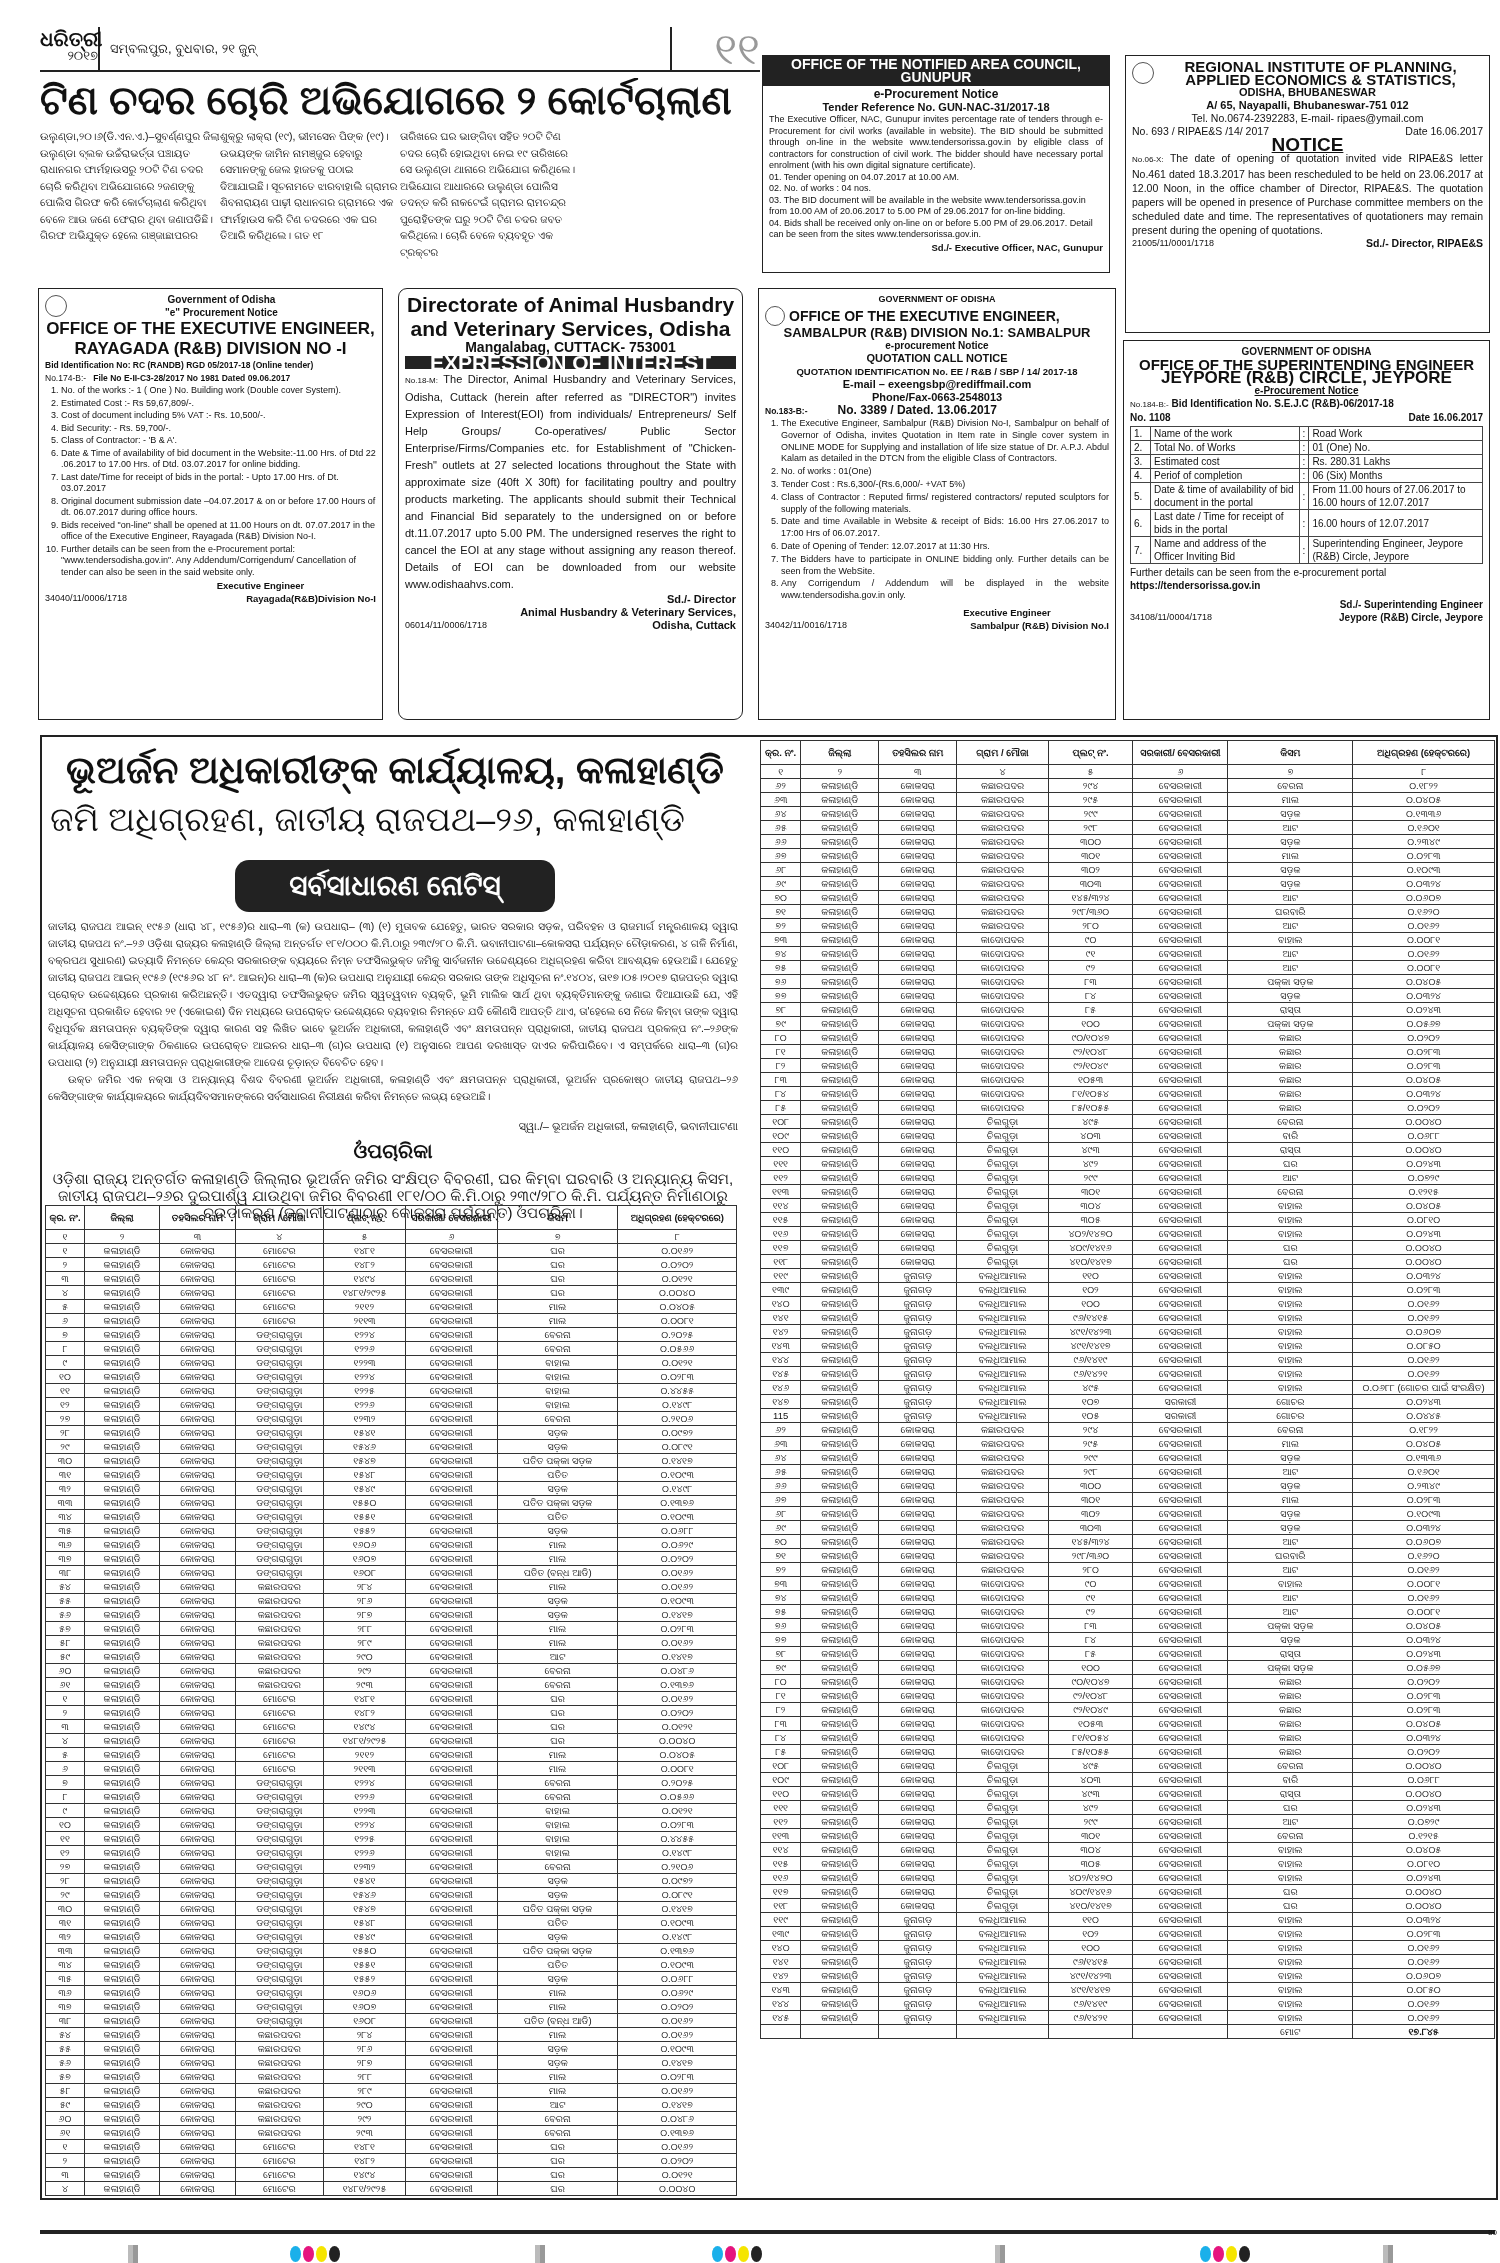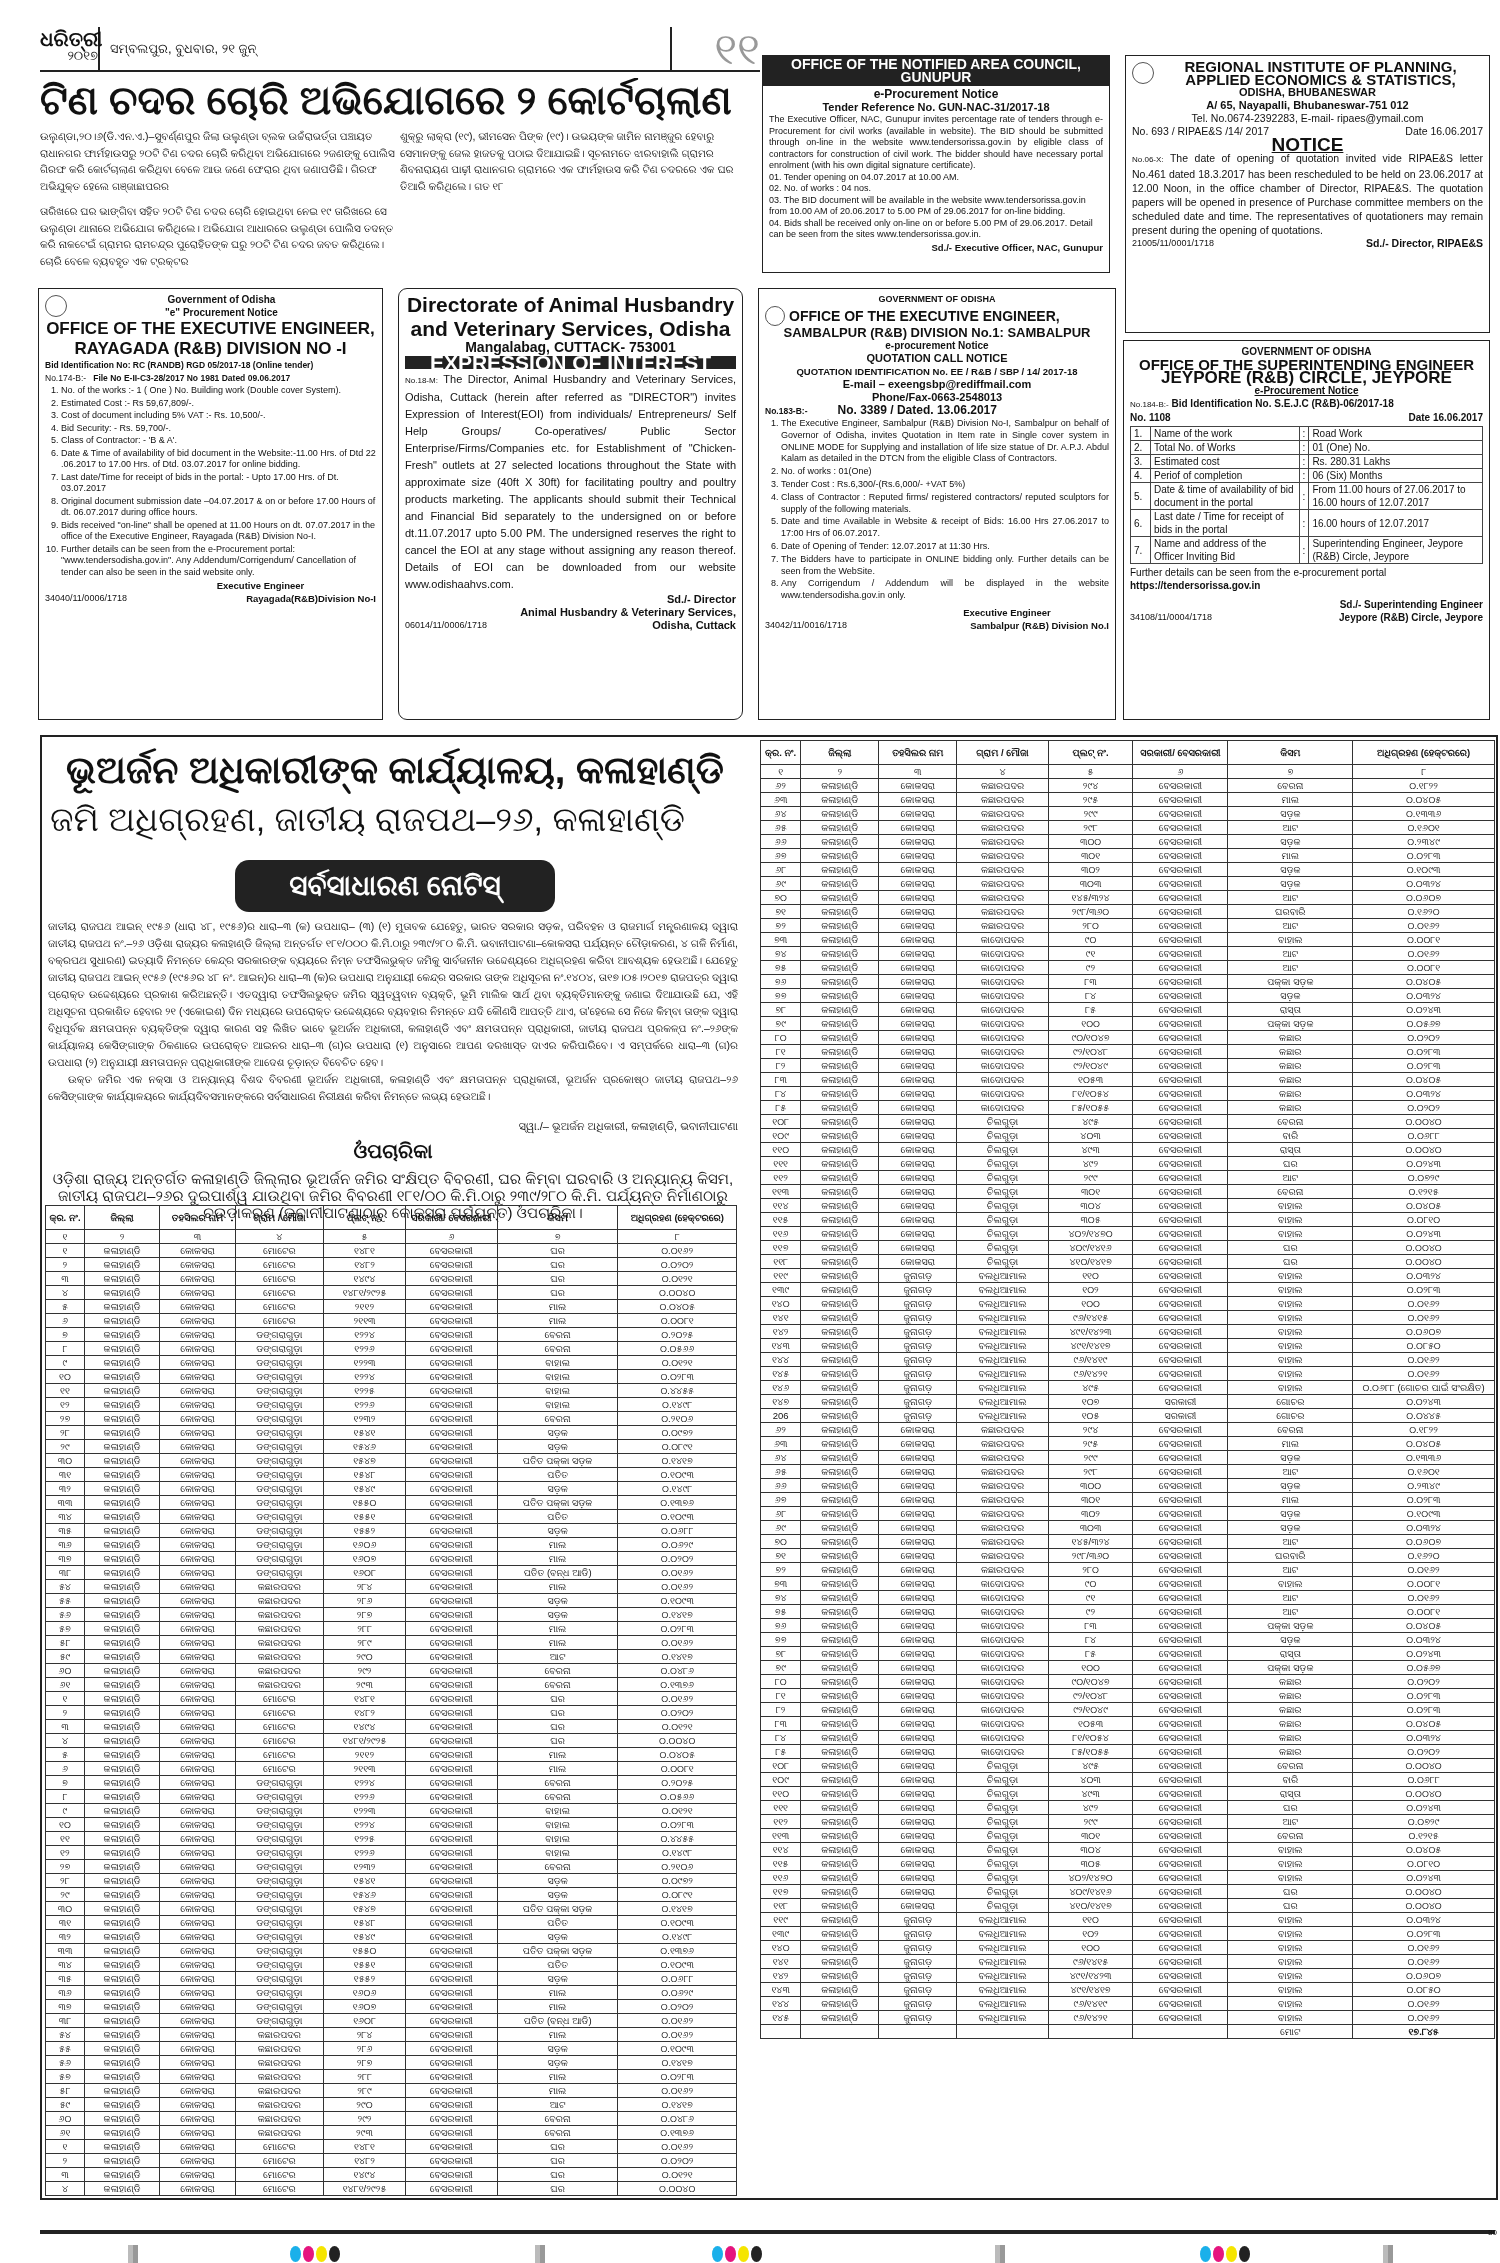--- a/index.html
+++ b/index.html
@@ -4,21 +4,21 @@
 <style>
 *{box-sizing:border-box;margin:0;padding:0}
 body{width:1500px;height:2263px;background:#fff;font-family:"Liberation Sans","DejaVu Sans",sans-serif;color:#111;position:relative;overflow:hidden}
 .abs{position:absolute}
 .masthead{left:40px;top:28px;width:720px;height:44px;border-bottom:2px solid #222;display:flex;align-items:center}
 .mh-logo{width:60px;font-size:20px;font-weight:bold;line-height:1;text-align:right;border-right:2px solid #222;height:44px;padding-top:2px}
 .mh-logo .yr{font-size:13px;font-weight:normal}
 .mh-date{flex:1;font-size:13px;padding-left:10px}
 .mh-page{width:90px;font-size:44px;color:#999;text-align:right;border-left:2px solid #222;height:44px;line-height:44px}
 .headline{left:40px;top:78px;width:720px;font-size:40px;font-weight:bold;white-space:nowrap;overflow:hidden}
-.news{left:40px;top:128px;width:720px;display:grid;grid-template-columns:repeat(2,1fr);font-size:10.5px;line-height:16.5px;height:150px;overflow:hidden}
+.news{left:40px;top:128px;width:720px;display:grid;grid-template-columns:repeat(4,1fr);font-size:10.5px;line-height:16.5px;height:150px;overflow:hidden}
 .box{border:1.5px solid #222;padding:4px 6px;font-size:10px;line-height:13px;overflow:hidden}
 .box .b{font-weight:bold}
 .box .c{text-align:center}
 .dark{background:#222;color:#fff;text-align:center;font-weight:bold}
 .big{font-size:17px;font-weight:bold;text-align:center;line-height:20px;font-family:"Liberation Sans",sans-serif}
 .big2{font-size:21px;font-weight:bold;text-align:center;line-height:24px}
 ol.items{padding-left:16px}
 ol.items li{margin-bottom:1px}
 .sig{text-align:right;font-weight:bold}
 .code{font-size:9px}
@@ -1432,21 +1432,21 @@
           <td>୧୪୭</td>
           <td>କଳାହାଣ୍ଡି</td>
           <td>ଜୁନାଗଡ଼</td>
           <td>ବଲଧିଆମାଲ</td>
           <td>୧୦୭</td>
           <td>ସରକାରୀ</td>
           <td>ଗୋଚର</td>
           <td>୦.୦୨୪୩</td>
         </tr>
         <tr>
-          <td>206</td>
+          <td>115</td>
           <td>କଳାହାଣ୍ଡି</td>
           <td>ଜୁନାଗଡ଼</td>
           <td>ବଲଧିଆମାଲ</td>
           <td>୧୦୫</td>
           <td>ସରକାରୀ</td>
           <td>ଗୋଚର</td>
           <td>୦.୦୪୪୫</td>
         </tr>
         <tr>
           <td>୬୨</td>

